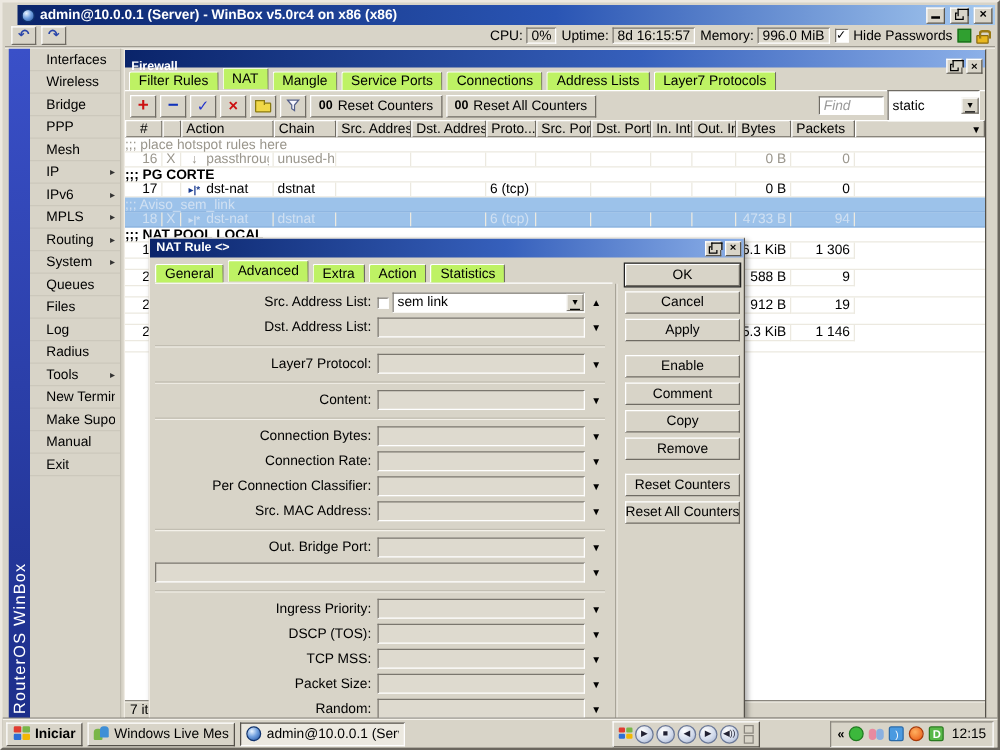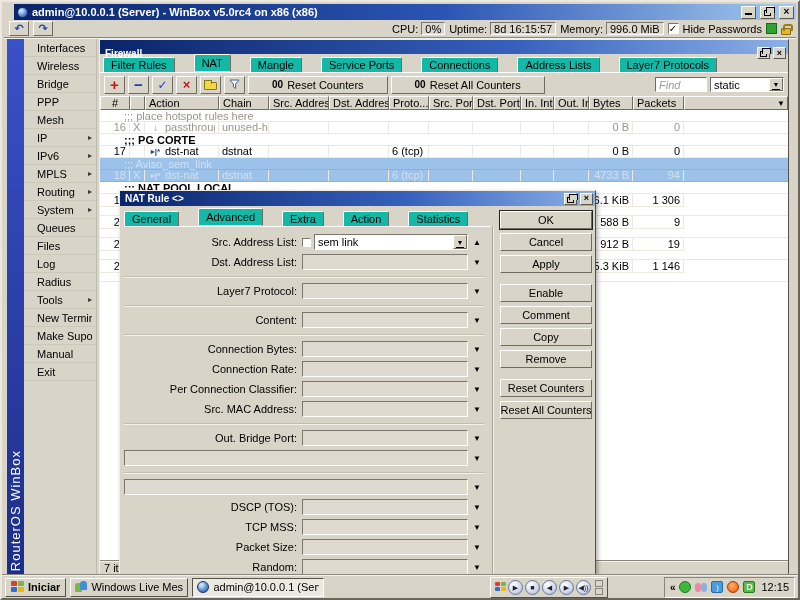--- a/index.html
+++ b/index.html
@@ -35,55 +35,55 @@
 .sidebar{position:absolute;left:22px;top:37px;width:73px;height:538px;background:#d8d4c8;border-right:1px solid #c0bcb0}
 .side-item{height:18px;display:flex;align-items:center;padding:0 4px 0 13px;border-bottom:1px solid #ccc8bc;white-space:nowrap}
 .side-label{flex:1;overflow:hidden}
 .side-arrow{font-size:8px;color:#333}
 
 
 .fw{position:absolute;left:97px;top:37px;width:690px;height:536px;background:#d8d4c8;border:1px solid;border-color:#f0ece4 #55514a #55514a #f0ece4;z-index:2}
 .fw-title{height:14px;background:linear-gradient(90deg,#0a246a,#3660bc 60%,#8cb0e8);display:flex;align-items:center;gap:3px;padding:12px 2px 0 5px}
 .fw-title .ttext{color:#fff;font-weight:bold;font-size:10px;flex:1}
 .tabbar{height:19px;display:flex;align-items:flex-end;padding:2px 3px 0;border-bottom:1px solid #fff}
-.tab{height:15px;display:flex;align-items:center;padding:0 7px;background:#14b8a6;border:1px solid;border-color:#fff #6f6b63 #6f6b63 #fff;border-bottom:none;border-radius:2px 2px 0 0;margin-right:19px;white-space:nowrap}
+.tab{height:15px;display:flex;align-items:center;padding:0 7px;background:#bef264;border:1px solid;border-color:#fff #6f6b63 #6f6b63 #fff;border-bottom:none;border-radius:2px 2px 0 0;margin-right:3px;white-space:nowrap}
 .tab.active{height:18px;position:relative;z-index:2;border-bottom:1px solid #d8d4c8}
 .fw-toolbar{height:23px;display:flex;align-items:center;gap:3px;padding:0 4px}
 .tbtn{width:21px;height:18px;background:#d8d4c8;border:1px solid;border-color:#fff #6f6b63 #6f6b63 #fff;display:flex;align-items:center;justify-content:center;font-weight:bold;line-height:1}
 .tbtn.plus{color:#cc1111;font-size:15px}
 .tbtn.minus{color:#1133bb;font-size:15px}
 .tbtn.check{color:#2233cc;font-size:12px}
 .tbtn.xx{color:#cc1111;font-size:13px}
 .folder{position:relative;width:13px;height:8px;background:#f0d848;border:1px solid #8a7a10;border-radius:0 1px 1px 1px;margin-top:2px}
 .folder::before{content:"";position:absolute;top:-3px;left:-1px;width:6px;height:3px;background:#f0d848;border:1px solid #8a7a10;border-bottom:none}
-.txtbtn{height:18px;border:1px solid;border-color:#fff #6f6b63 #6f6b63 #fff;background:#d8d4c8;display:flex;align-items:center;padding:0 23px;gap:4px;white-space:nowrap}
+.txtbtn{height:18px;border:1px solid;border-color:#fff #6f6b63 #6f6b63 #fff;background:#d8d4c8;display:flex;align-items:center;padding:0 6px;gap:4px;white-space:nowrap}
 .zz{font-weight:bold;font-size:10px}
 .find{width:52px;height:15px;background:#fff;border:1px solid;border-color:#6f6b63 #fff #fff #6f6b63;padding:0 3px;font-family:"Liberation Sans","DejaVu Sans",sans-serif;font-size:11px;cursor:text}
 .find::placeholder{font-style:italic;color:#999}
-.staticCombo{width:74px;height:15px;background:#fff;border:1px solid;border-color:#6f6b63 #fff #fff #6f6b63;display:flex;align-items:center;padding-left:3px}
+.staticCombo{width:74px;height:25px;background:#fff;border:1px solid;border-color:#6f6b63 #fff #fff #6f6b63;display:flex;align-items:center;padding-left:3px}
 .comboBtn{margin-left:auto;width:14px;height:13px;background:#d8d4c8;border:1px solid;border-color:#fff #6f6b63 #6f6b63 #fff;display:flex;align-items:center;justify-content:center}
 .dropGlyph{position:relative;font-size:7px;line-height:1}
 .dropGlyph::after{content:"";position:absolute;left:-1px;right:-1px;bottom:-2px;height:1px;background:#000}
 .thead{height:14px;display:flex;background:#d8d4c8}
 .hcells{display:flex}
 .hcell{display:flex;align-items:center;padding:0 3px;border:1px solid;border-color:#fff #6f6b63 #6f6b63 #fff;white-space:nowrap;overflow:hidden}
 .hfill{flex:1;border:1px solid;border-color:#fff #6f6b63 #6f6b63 #fff;display:flex;align-items:center;justify-content:flex-end;padding-right:2px}
 .colpick{font-size:8px}
 .c0{width:30px}.c1{width:15px}.c2{width:74px}.c3{width:50px}.c4{width:60px}.c5{width:60px}.c6{width:40px}.c7{width:44px}.c8{width:48px}.c9{width:33px}.c10{width:35px}.c11{width:44px}.c12{width:51px}
 .hcell.c0{justify-content:center}
 .tbody{height:450px;background:#fff;overflow:hidden;position:relative}
 .trow{display:flex;height:12px;border-bottom:1px solid #ece9e0;align-items:center;white-space:nowrap}
 .trow.tall{height:22px;align-items:flex-start}
 .cell{height:100%;padding:0 3px;border-right:1px solid #ece9e0;display:flex;align-items:center;overflow:hidden;line-height:11px}
 .trow.tall .cell{align-items:flex-start;padding-top:1px;border-bottom:1px solid #ece9e0;height:13px;border-right:1px solid #ece9e0}
 .rt{justify-content:flex-end}
 .trow.sel{background:#9cc2ea;border-bottom-color:#8ab2de}
 .trow.mut{color:#9a968c}
 .trow.sel.mut{color:#d0e0f2}
-.cmtrow .cmt{padding-left:24px;font-weight:bold}
+.cmtrow .cmt{font-weight:bold}
 .cmtrow.mut .cmt{font-weight:normal}
 .aicon{width:15px;display:inline-flex;justify-content:center;margin-right:2px;color:#16388e;font-weight:bold;flex:none}
 .trow.mut .aicon{color:inherit}
 .aicon.pass::before{content:"↓";font-size:10px}
 .aicon.dnat::before{content:"▸|*";font-size:8px;letter-spacing:0}
 .atext{overflow:hidden}
 .fw-status{height:14px;border-top:1px solid #8a867e;box-shadow:inset 0 1px 0 #f4f1ea;display:flex;align-items:center;padding:0 4px;background:#d8d4c8}
 
 
 .dlg{position:absolute;left:117px;top:188px;width:477px;height:402px;background:#d8d4c8;border:1px solid;border-color:#f0ece4 #55514a #55514a #f0ece4;box-shadow:2px 2px 4px rgba(0,0,0,.3);z-index:5}
@@ -521,20 +521,21 @@
             <div class="combo dis"></div>
             <div class="farrow">▼</div>
           </div>
           <div class="frow">
             <div class="combo dis"></div>
             <div class="farrow">▼</div>
           </div>
         </div>
         <div class="fgroup">
           <div class="frow">
+            <div class="flabel">Ingress Priority:</div>
             <div class="combo dis"></div>
             <div class="farrow">▼</div>
           </div>
           <div class="frow">
             <div class="flabel">DSCP (TOS):</div>
             <div class="combo dis"></div>
             <div class="farrow">▼</div>
           </div>
           <div class="frow">
             <div class="flabel">TCP MSS:</div>

